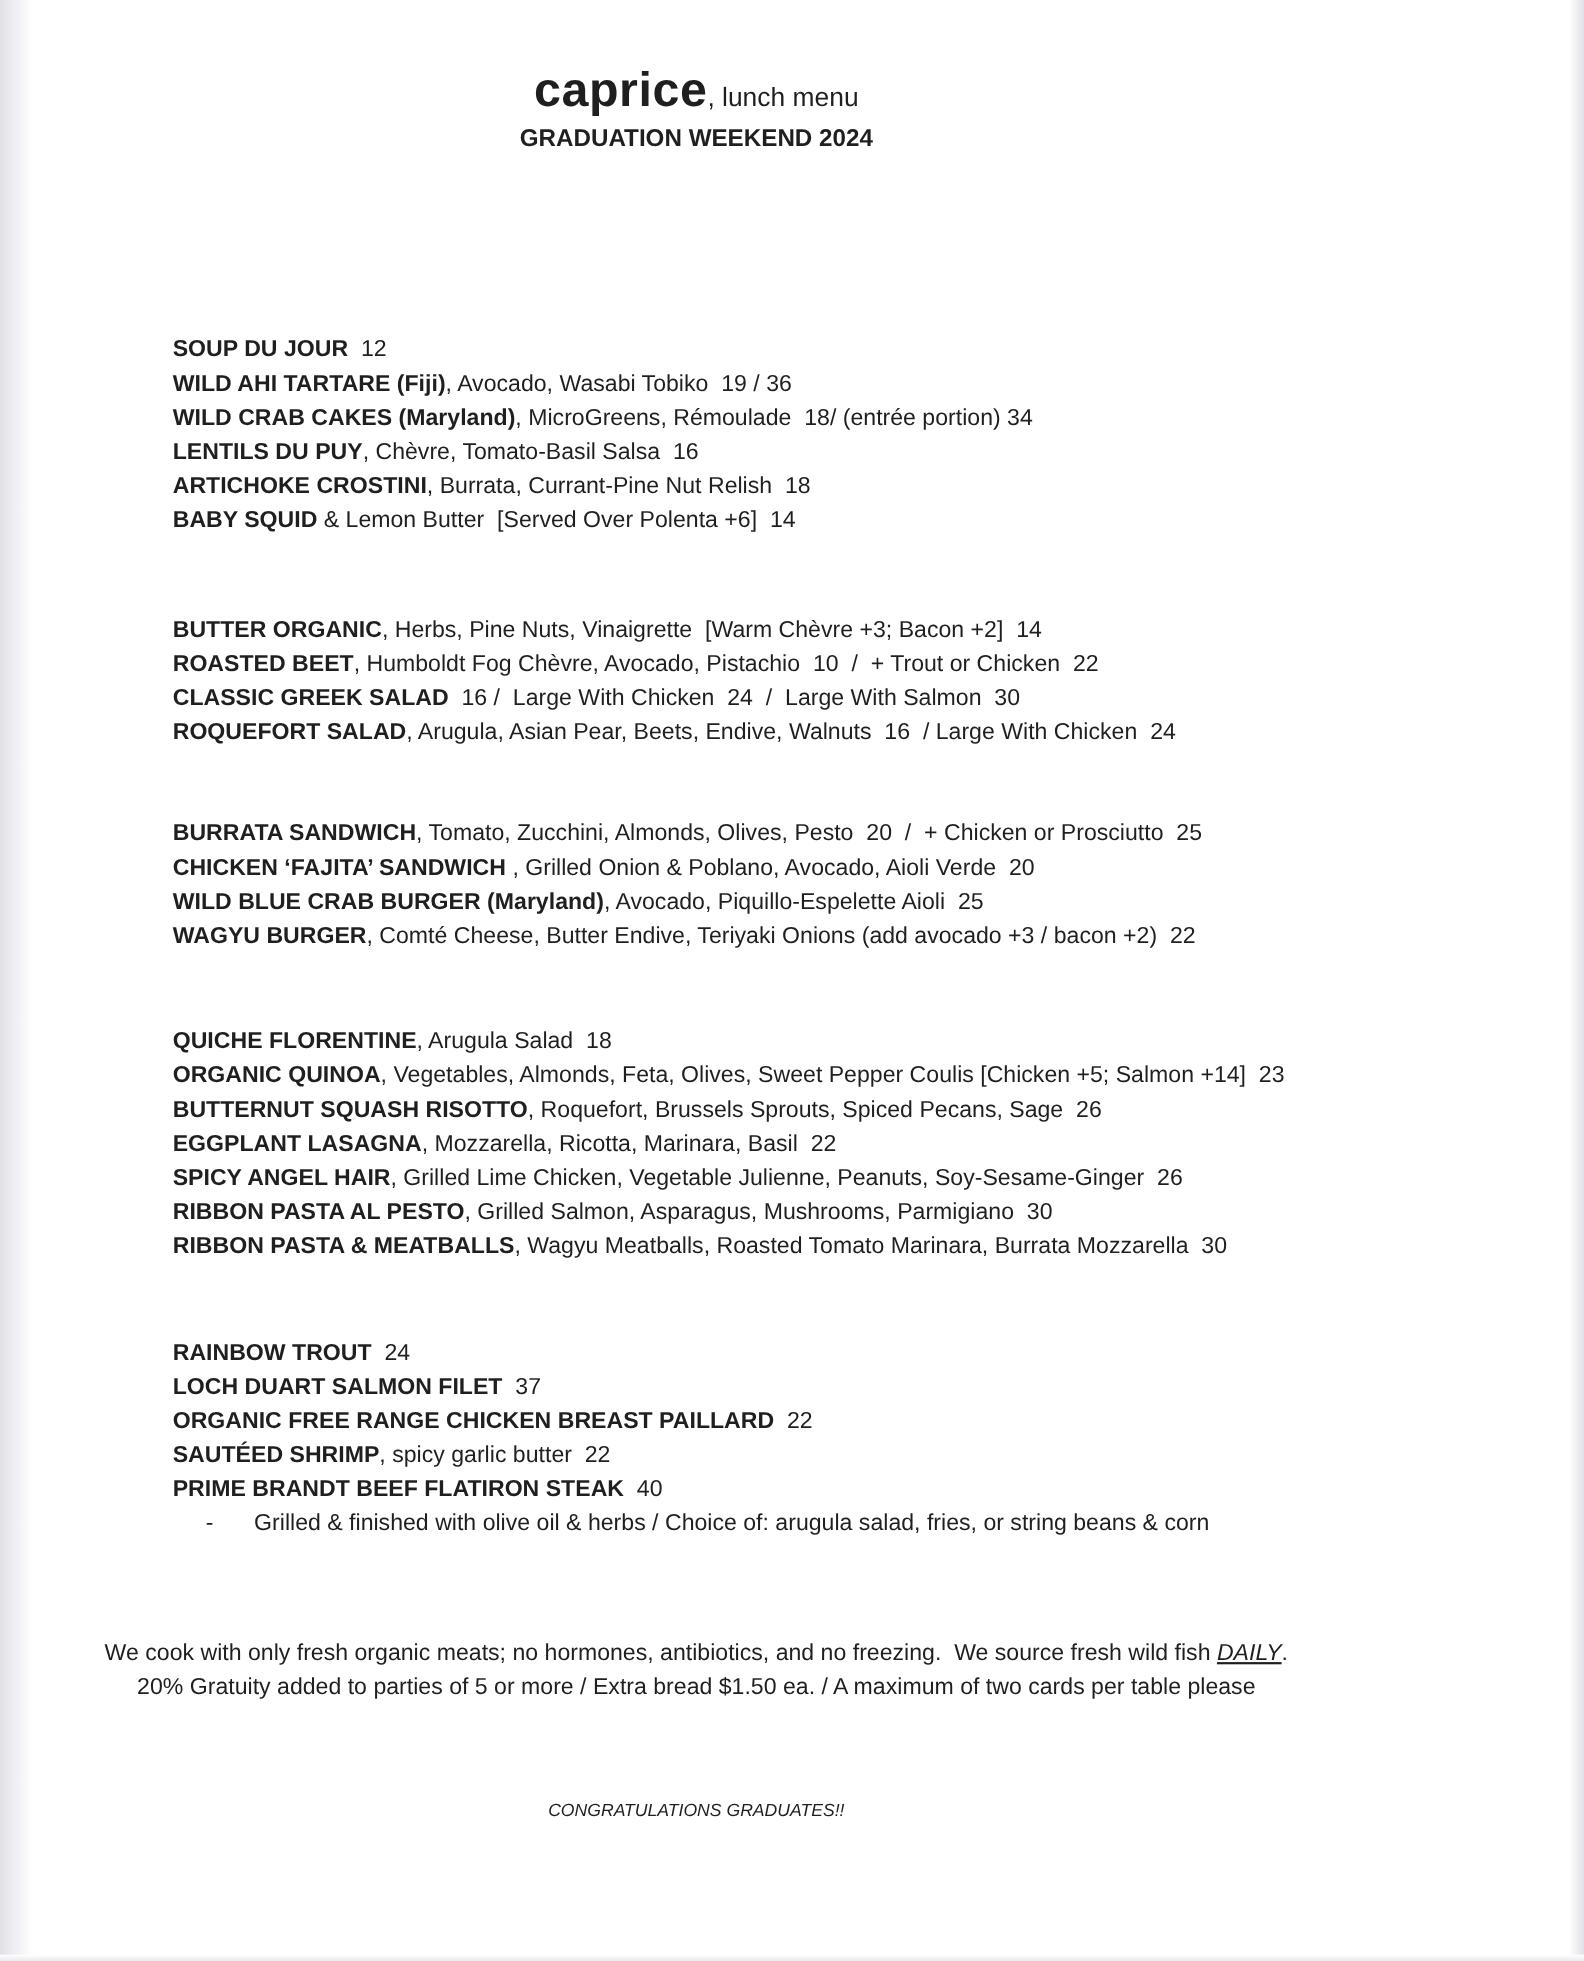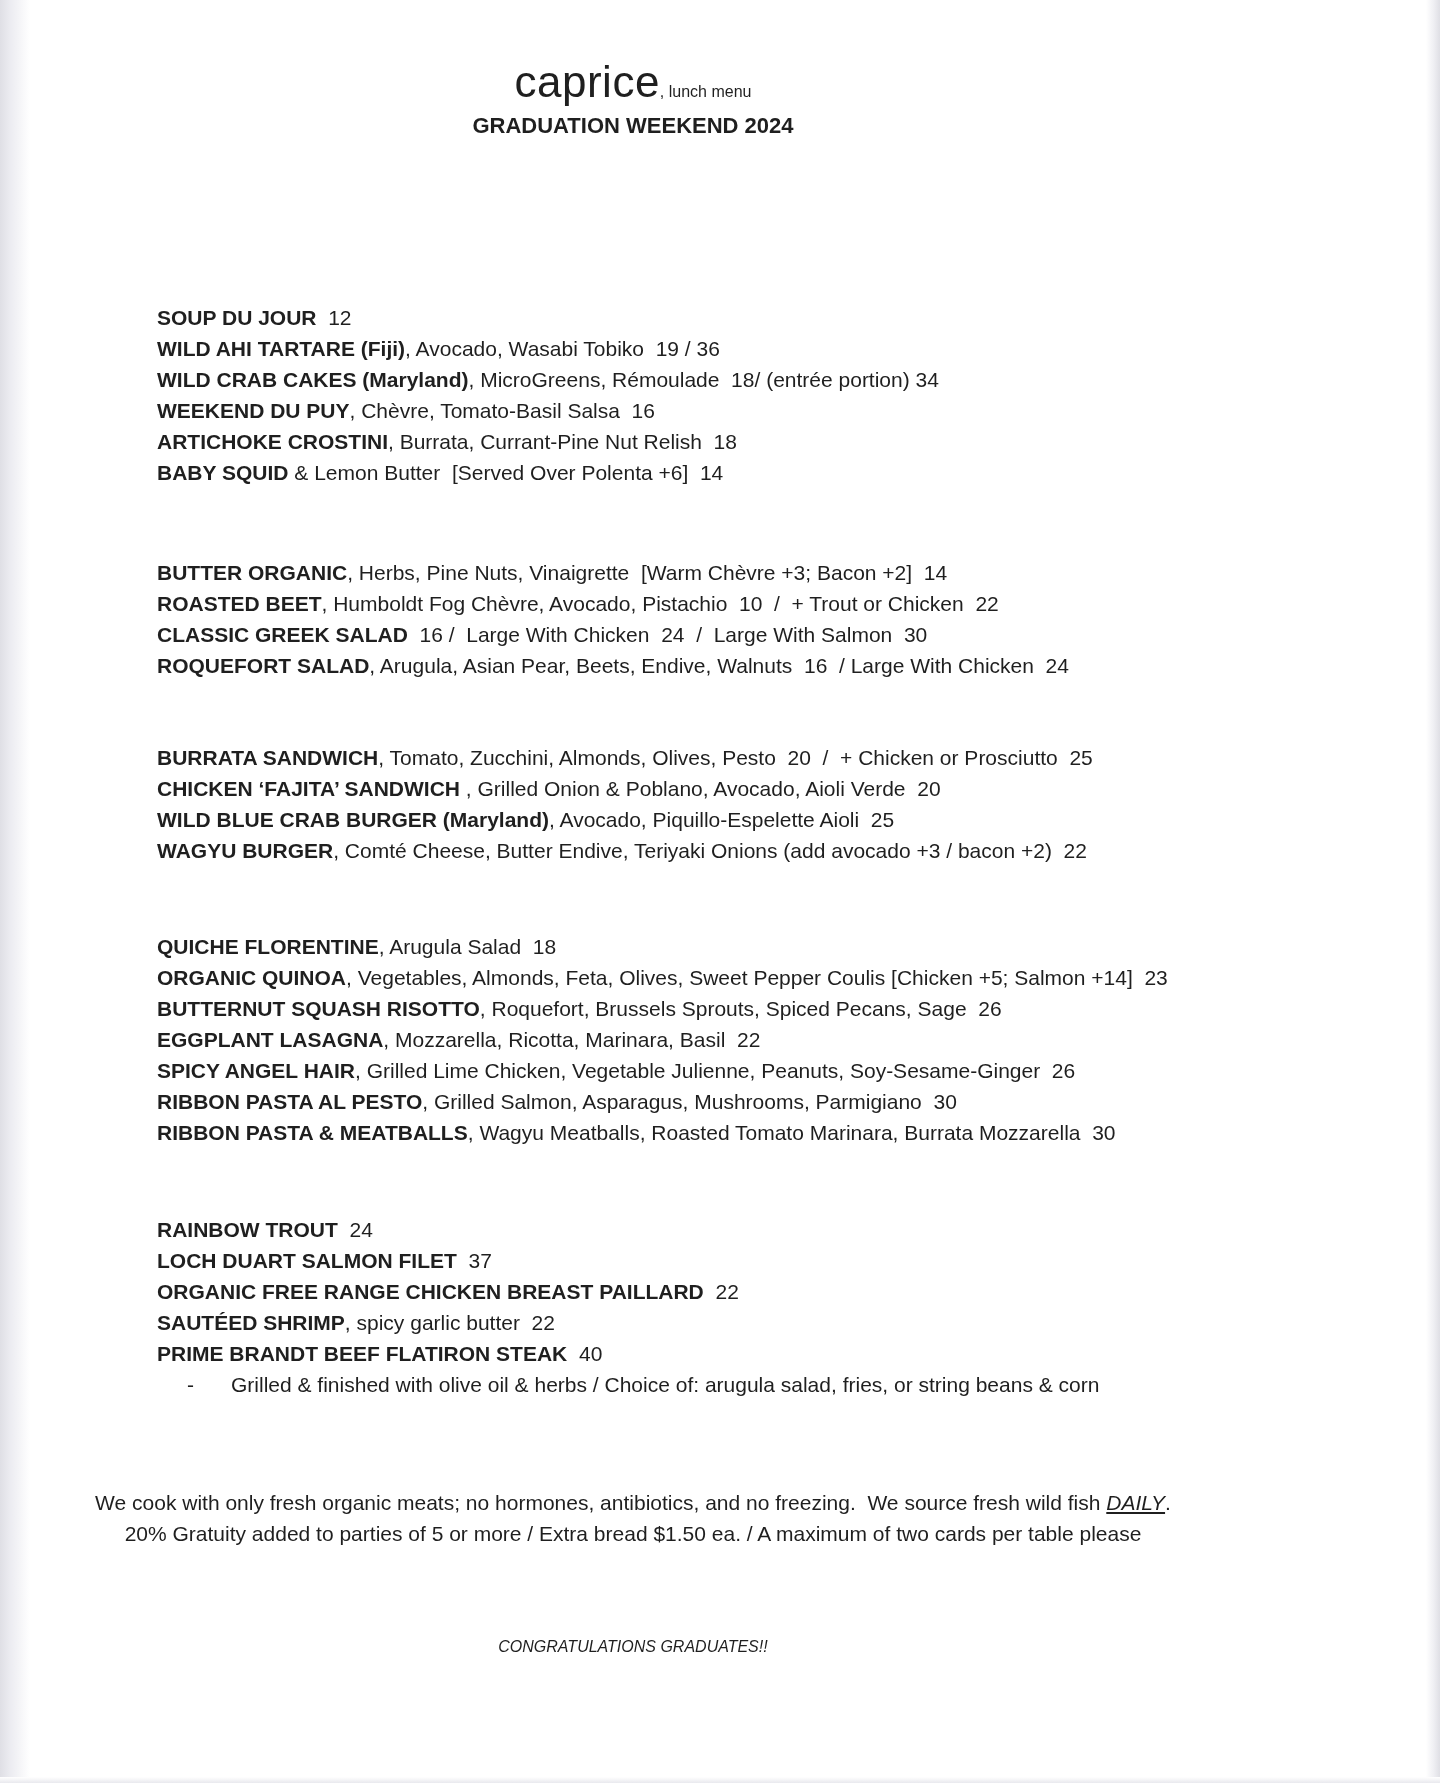--- a/index.html
+++ b/index.html
@@ -29,22 +29,22 @@
     background: linear-gradient(to left, var(--edge) 0%, #efeff3 45%, #ffffff 100%);
   }
   .edge-bottom {
     position: absolute; left: 0; right: 0; bottom: 0; height: 6px;
     background: linear-gradient(to top, #e9e9ee 0%, #ffffff 100%);
   }
   .center-col {
     position: absolute; left: 0; width: 1266px; text-align: center;
   }
   .header { top: 57px; }
-  .title { font-size: 44px; font-weight: 400; letter-spacing: 0.5px; }
-  .title-suffix { font-size: 16px; font-weight: 400; text-align: center; }
+  .title { font-size: 44px; font-weight: 700; letter-spacing: 0.5px; }
+  .title-suffix { font-size: 24px; font-weight: 400; text-align: center; }
   .subtitle { font-size: 22px; font-weight: 700; margin-top: 6px; }
 
   .menu-section {
     position: absolute; left: 157px; right: 60px;
   }
   .sec-appetizers { top: 302px; }
   .sec-salads     { top: 557px; }
   .sec-sandwiches { top: 742px; }
   .sec-mains      { top: 931px; }
   .sec-entrees    { top: 1214px; }
@@ -84,21 +84,21 @@
       <span class="title">caprice</span><span class="title-suffix">, lunch menu</span>
     </div>
     <div class="subtitle">GRADUATION WEEKEND 2024</div>
   </div>
 
   <div>
       <div class="menu-section sec-appetizers">
         <div class="menu-line"><span class="seg-b">SOUP DU JOUR</span><span class="seg-r">  12</span></div>
         <div class="menu-line"><span class="seg-b">WILD AHI TARTARE (Fiji)</span><span class="seg-r">, Avocado, Wasabi Tobiko  19 / 36</span></div>
         <div class="menu-line"><span class="seg-b">WILD CRAB CAKES (Maryland)</span><span class="seg-r">, MicroGreens, Rémoulade  18/ (entrée portion) 34</span></div>
-        <div class="menu-line"><span class="seg-b">WEEKEND DU PUY</span><span class="seg-r">, Chèvre, Tomato-Basil Salsa  16</span></div>
+        <div class="menu-line"><span class="seg-b">LENTILS DU PUY</span><span class="seg-r">, Chèvre, Tomato-Basil Salsa  16</span></div>
         <div class="menu-line"><span class="seg-b">ARTICHOKE CROSTINI</span><span class="seg-r">, Burrata, Currant-Pine Nut Relish  18</span></div>
         <div class="menu-line"><span class="seg-b">BABY SQUID</span><span class="seg-r"> &amp; Lemon Butter  [Served Over Polenta +6]  14</span></div>
       </div>
       <div class="menu-section sec-salads">
         <div class="menu-line"><span class="seg-b">BUTTER ORGANIC</span><span class="seg-r">, Herbs, Pine Nuts, Vinaigrette  [Warm Chèvre +3; Bacon +2]  14</span></div>
         <div class="menu-line"><span class="seg-b">ROASTED BEET</span><span class="seg-r">, Humboldt Fog Chèvre, Avocado, Pistachio  10  /  + Trout or Chicken  22</span></div>
         <div class="menu-line"><span class="seg-b">CLASSIC GREEK SALAD</span><span class="seg-r">  16 /  Large With Chicken  24  /  Large With Salmon  30</span></div>
         <div class="menu-line"><span class="seg-b">ROQUEFORT SALAD</span><span class="seg-r">, Arugula, Asian Pear, Beets, Endive, Walnuts  16  / Large With Chicken  24</span></div>
       </div>
       <div class="menu-section sec-sandwiches">

